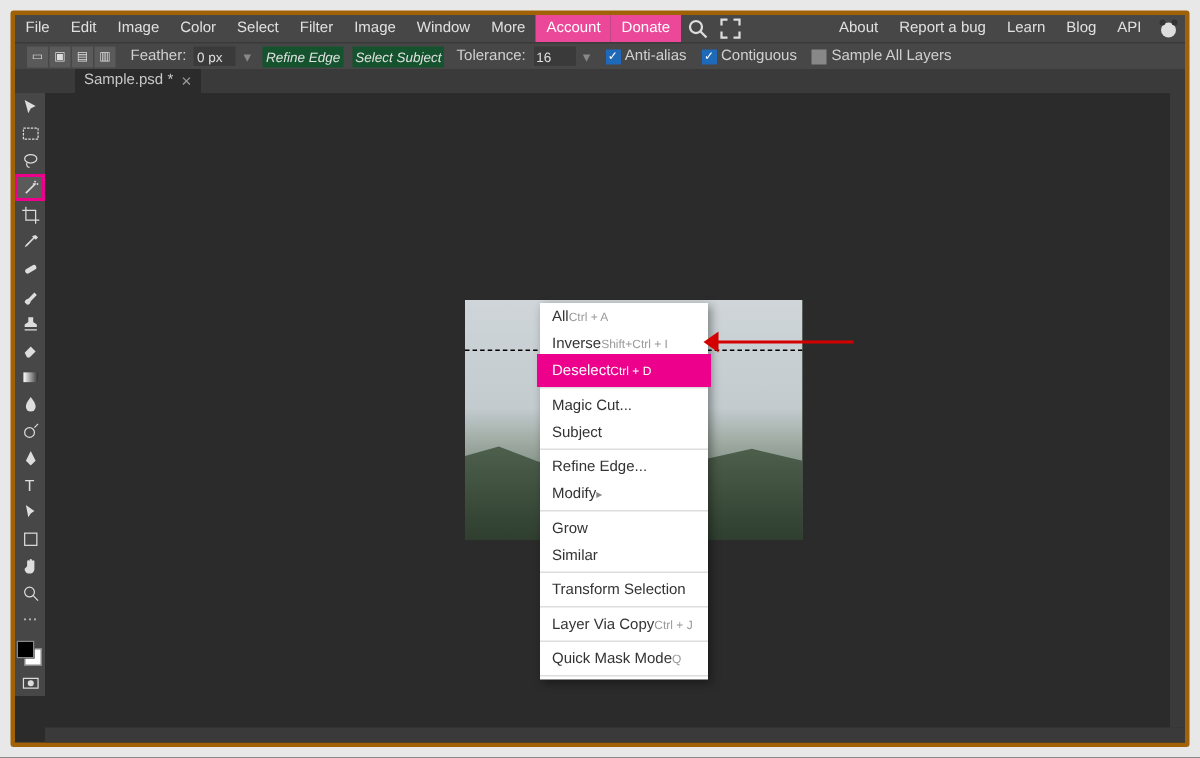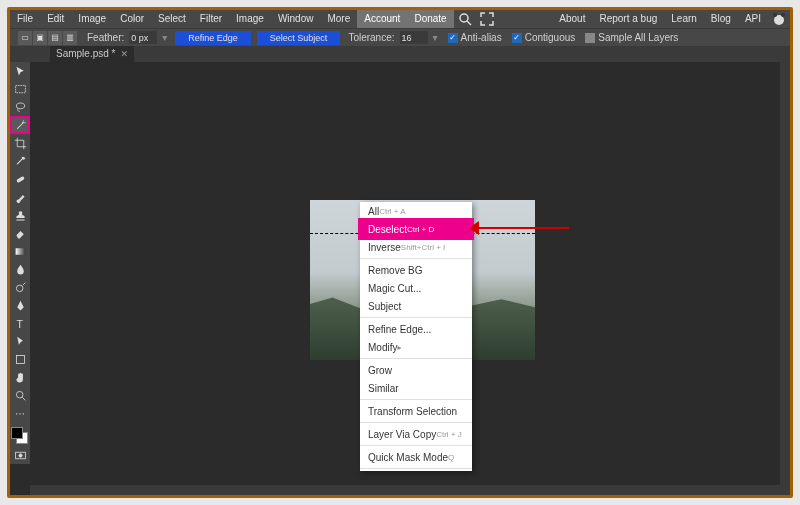--- a/index.html
+++ b/index.html
@@ -1,27 +1,27 @@
 <!DOCTYPE html>
 <html><head>
 <meta charset="utf-8">
 <style>
   * { margin:0; padding:0; box-sizing:border-box; font-family:Arial,Helvetica,sans-serif; }
   body { background:#e8e8e8; width:800px; height:505px; overflow:hidden; position:relative; }
   .app { position:absolute; left:7px; top:7px; width:786px; height:491px; background:#2b2b2b; border:3px solid #a16207; border-radius:2px; }
   
   .menubar { height:18px; background:#474747; display:flex; align-items:center; font-size:10px; color:#e0e0e0; }
   .menubar .m { padding:0 7px; height:18px; line-height:18px; cursor:pointer; }
-  .menubar .m.red { background:#737373; color:#fff; }
+  .menubar .m.red { background:#ec4899; color:#fff; }
   .menubar .spacer { flex:1; }
   .menubar .ricon { width:16px; height:16px; margin:0 3px; display:flex; align-items:center; justify-content:center; }
   
   .optbar { height:18px; background:#474747; display:flex; align-items:center; font-size:10px; color:#d0d0d0; border-top:1px solid #3a3a3a; }
   .optbar .ob { padding:0 5px; height:16px; display:flex; align-items:center; }
-  .optbar .btn4 { background:#1d4ed8; color:#e0e0e0; padding:2px 13px; font-size:9px; margin:0 3px; cursor:pointer; }
+  .optbar .btn4 { background:#14532d; color:#e0e0e0; padding:2px 2px; font-size:9px; margin:0 3px; cursor:pointer;font-style:italic; }
   .optbar .chk { width:10px; height:10px; background:#1e6ab8; margin-right:3px; display:inline-flex; align-items:center; justify-content:center; color:#fff; font-size:8px; }
   .optbar .chk.off { background:#888; }
   .optbar input.num { width:28px; height:13px; background:#3a3a3a; border:none; color:#e0e0e0; font-size:9px; padding:0 2px; }
   
   .tabstrip { height:16px; background:#3a3a3a; display:flex; align-items:center; font-size:10px; }
   .tab { background:#2b2b2b; color:#c8c8c8; padding:0 6px; height:16px; line-height:16px; display:flex; align-items:center; gap:5px;margin-left:40px; }
   .tab .x { font-size:9px; cursor:pointer; color:#999; }
   
   .toolbox { position:absolute; left:0; top:52px; width:20px; background:#474747; display:flex; flex-direction:column; }
   .tool { width:20px; height:18px; display:flex; align-items:center; justify-content:center; color:#d0d0d0; cursor:pointer; }
@@ -262,32 +262,29 @@
     <div class="mtn"></div>
     <div class="marquee"></div>
     <div class="marquee2"></div>
   </div>
 
   <div class="ctxmenu" id="ctx">
       <div class="it">
         <span>All</span>
         <span class="sc">Ctrl + A</span>
       </div>
+      <div class="it">
+        <span>Inverse</span>
+        <span class="sc">Shift+Ctrl + I</span>
+      </div>
       <div class="it hi">
         <span>Deselect</span>
         <span class="sc">Ctrl + D</span>
       </div>
-      <div class="it">
-        <span>Inverse</span>
-        <span class="sc">Shift+Ctrl + I</span>
-      </div>
-      <div class="sep"></div>
-      <div class="it">
-        <span>Remove BG</span>
-      </div>
+      <div class="sep"></div>
       <div class="it">
         <span>Magic Cut...</span>
       </div>
       <div class="it">
         <span>Subject</span>
       </div>
       <div class="sep"></div>
       <div class="it">
         <span>Refine Edge...</span>
       </div>

